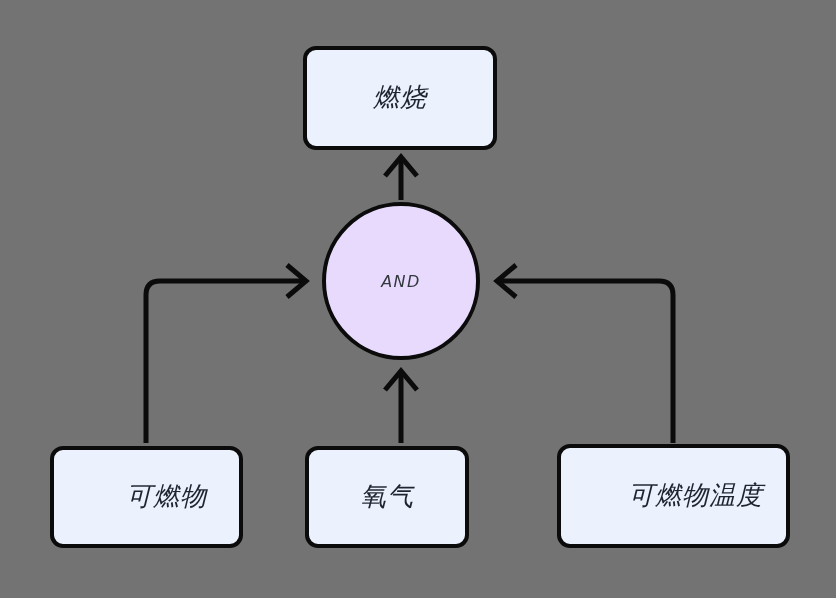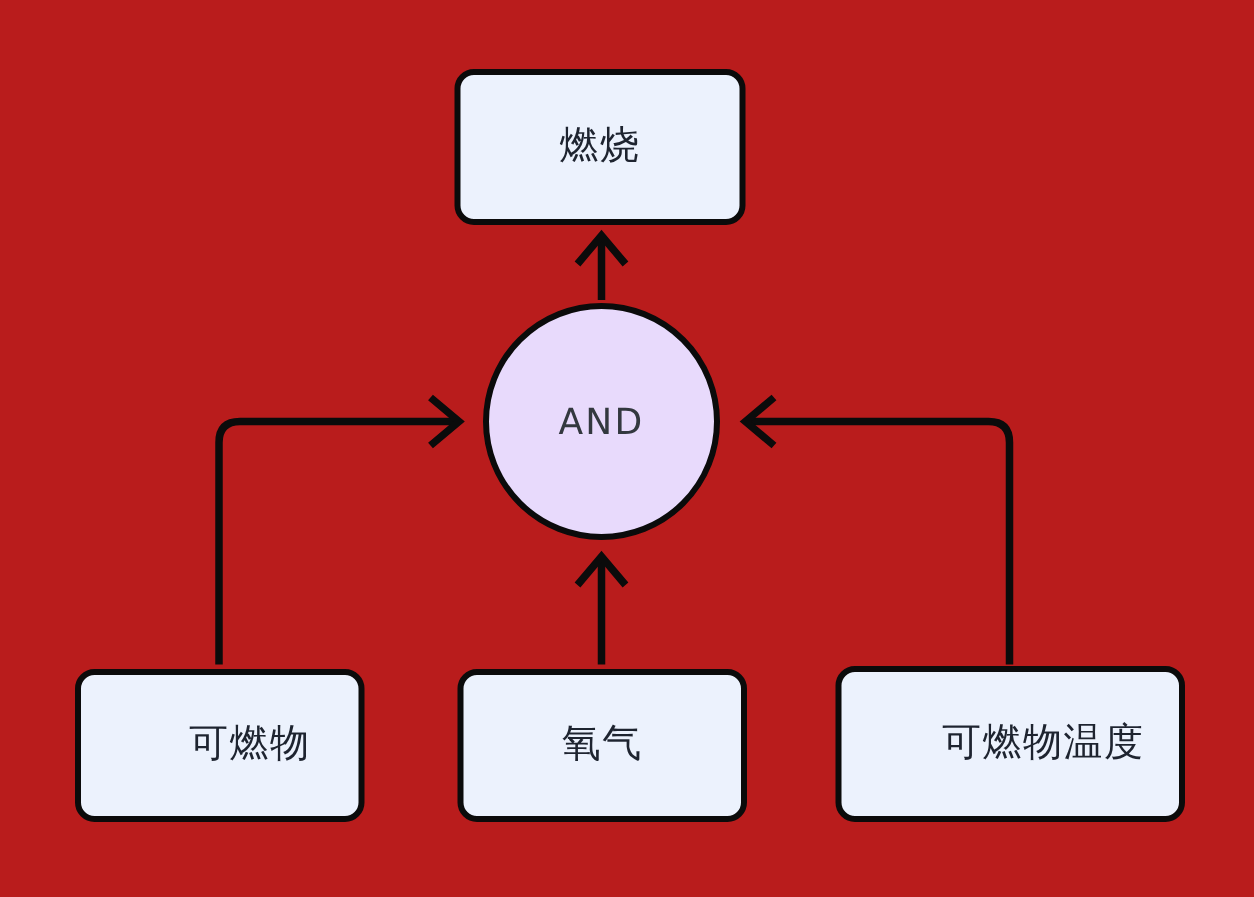--- a/index.html
+++ b/index.html
@@ -7,22 +7,23 @@
     padding: 0;
     background: #ffffff;
   }
   body {
     font-family: "DejaVu Sans", "Liberation Sans", sans-serif;
   }
   #canvas {
     position: relative;
     width: 836px;
     height: 598px;
-    background: #b91c1c;
+    background: #737373;
     overflow: hidden;
+    font-style: italic;
   }
   .node-box {
     position: absolute;
     box-sizing: border-box;
     background: #ecf2fd;
     border: 4px solid #0b0b0b;
     border-radius: 13px;
     display: flex;
     align-items: center;
     justify-content: center;
@@ -40,21 +41,21 @@
   #node-and {
     position: absolute;
     box-sizing: border-box;
     background: #e8dafc;
     border: 4px solid #0b0b0b;
     border-radius: 50%;
     display: flex;
     align-items: center;
     justify-content: center;
     color: #33383f;
-    font-size: 24px;
+    font-size: 16px;
     letter-spacing: 1.5px;
     user-select: none;
   }
   #edges {
     position: absolute;
     left: 0;
     top: 0;
     width: 836px;
     height: 598px;
     pointer-events: none;
@@ -103,21 +104,21 @@
   </div>
 
   <div id="node-and" style="left:322px; top:202px; width:158px; height:158px;">
     <span>AND</span>
   </div>
 
   <div class="node-box" id="node-fuel" style="left:50px; top:446px; width:193px; height:102px;padding-left:40px;">
     <span class="label-line">可燃物</span>
   </div>
 
-  <div class="node-box" id="node-oxygen" style="left:305px; top:446px; width:193px; height:102px;">
+  <div class="node-box" id="node-oxygen" style="left:305px; top:446px; width:164px; height:102px;">
     <span class="label-line">氧气</span>
   </div>
 
   <div class="node-box" id="node-temperature" style="left:557px; top:444px; width:233px; height:104px;padding-left:44px;">
     <div>
       <span class="label-line">可燃物温度</span>
     </div>
   </div>
 
 

